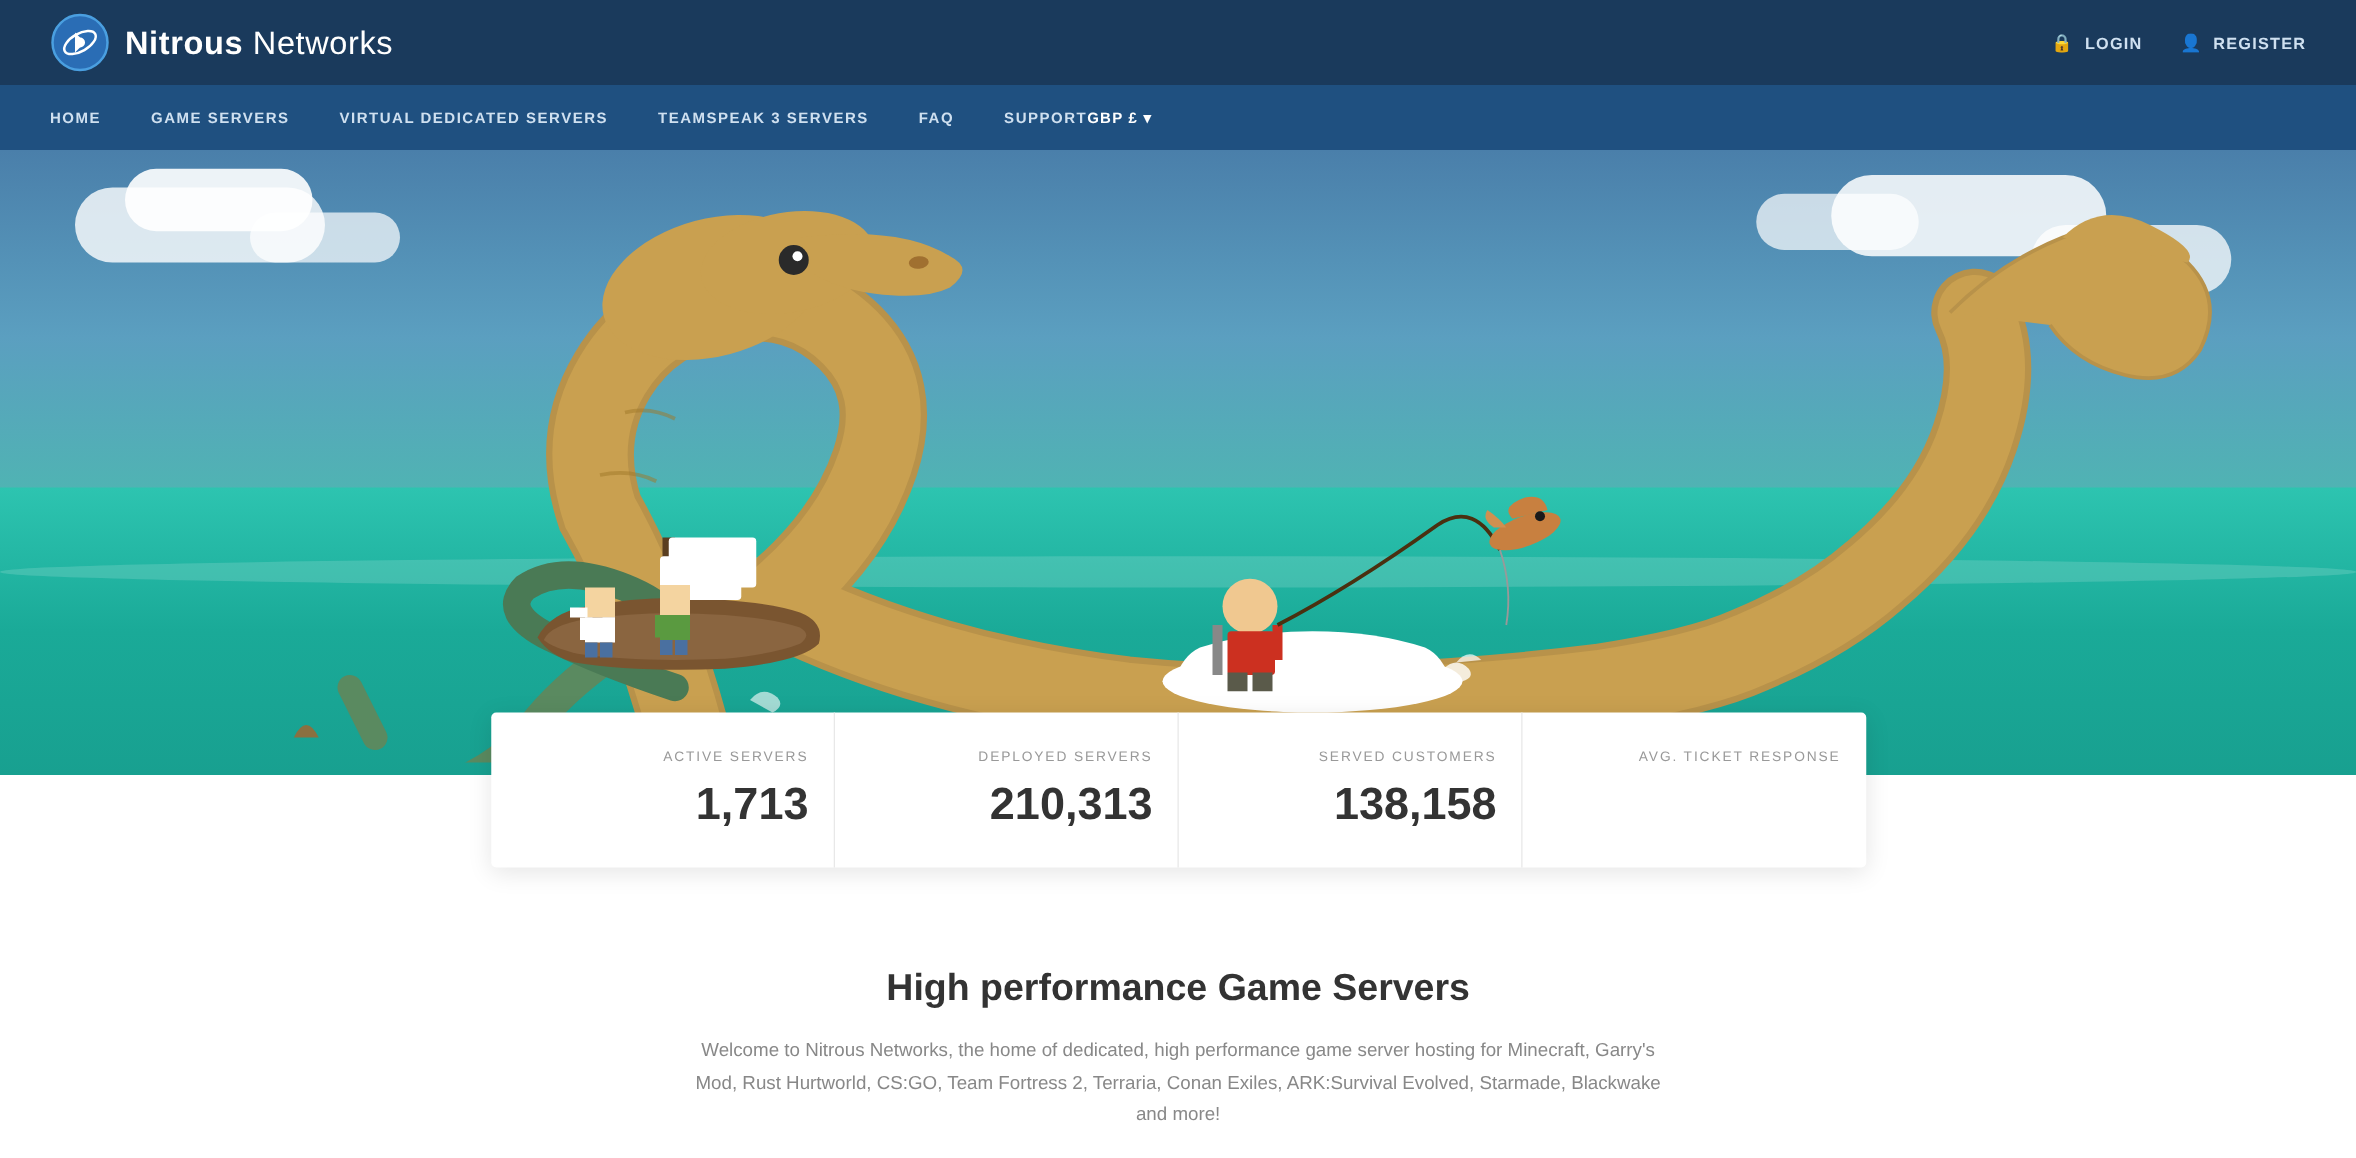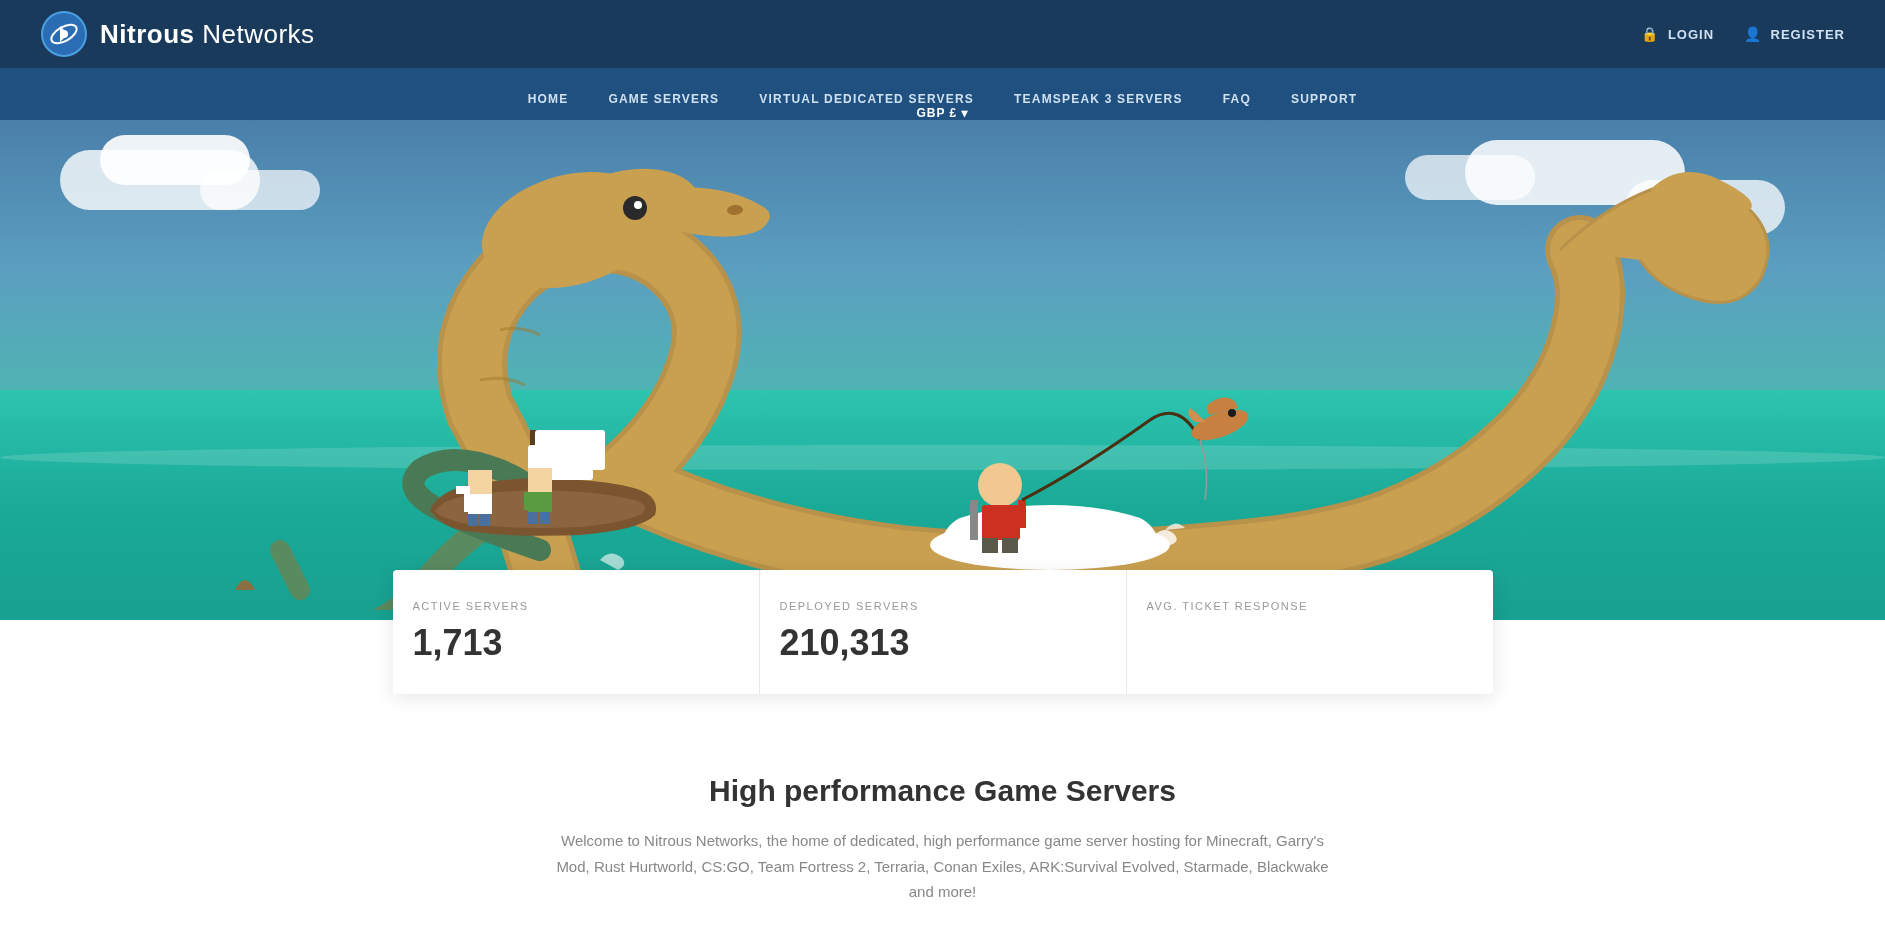--- a/index.html
+++ b/index.html
@@ -47,23 +47,22 @@
       cursor: pointer;
       text-transform: uppercase;
     }
 
     
     .nav-bar {
       background: #1f5080;
       height: 52px;
       display: flex;
       align-items: center;
-      justify-content: flex-end;
+      justify-content: flex-start;
       padding: 0 40px;
-      flex-direction: column;
     }
     .nav-links {
       display: flex;
       align-items: center;
       gap: 40px;
     }
     .nav-link {
       color: #cfe0f0;
       font-size: 12px;
       font-weight: 600;
@@ -109,21 +108,21 @@
       margin: -50px auto 0;
       max-width: 1100px;
       width: 90%;
       display: flex;
       position: relative;
       z-index: 10;
     }
     .stat-item {
       flex: 1;
       padding: 30px 20px;
-      text-align: left;
+      text-align: right;
       border-right: 1px solid #e8e8e8;
     }
     .stat-item:last-child { border-right: none; }
     .stat-label {
       font-size: 11px;
       color: #999;
       letter-spacing: 1.5px;
       text-transform: uppercase;
       margin-bottom: 10px;
     }
@@ -299,20 +298,24 @@
 <div class="stats-bar">
   <div class="stat-item">
     <div class="stat-label">ACTIVE SERVERS</div>
     <div class="stat-value">1,713</div>
   </div>
   <div class="stat-item">
     <div class="stat-label">DEPLOYED SERVERS</div>
     <div class="stat-value">210,313</div>
   </div>
   <div class="stat-item">
+    <div class="stat-label">SERVED CUSTOMERS</div>
+    <div class="stat-value">138,158</div>
+  </div>
+  <div class="stat-item">
     <div class="stat-label">AVG. TICKET RESPONSE</div>
   </div>
 </div>
 
 <div class="content-section">
   <h1 class="content-title">High performance Game Servers</h1>
   <p class="content-desc">Welcome to Nitrous Networks, the home of dedicated, high performance game server hosting for Minecraft, Garry's Mod, Rust Hurtworld, CS:GO, Team Fortress 2, Terraria, Conan Exiles, ARK:Survival Evolved, Starmade, Blackwake and more!</p>
 </div>
 
 </body></html>

